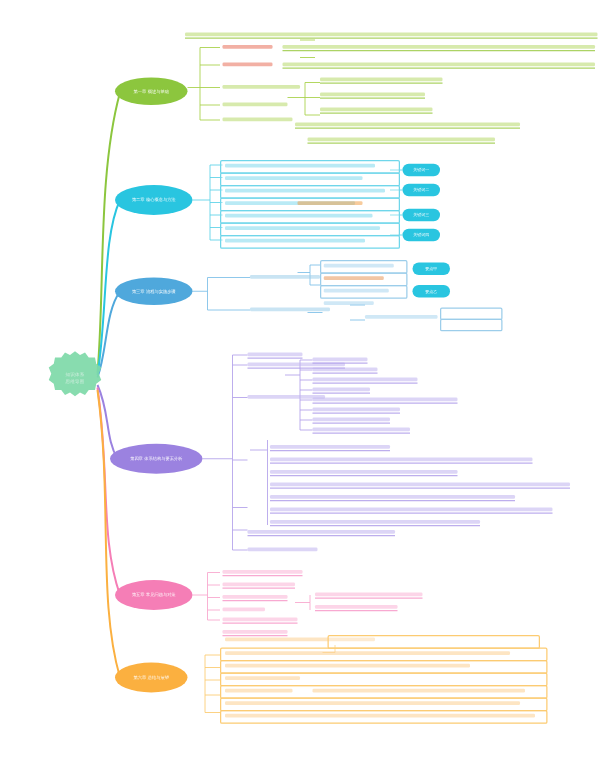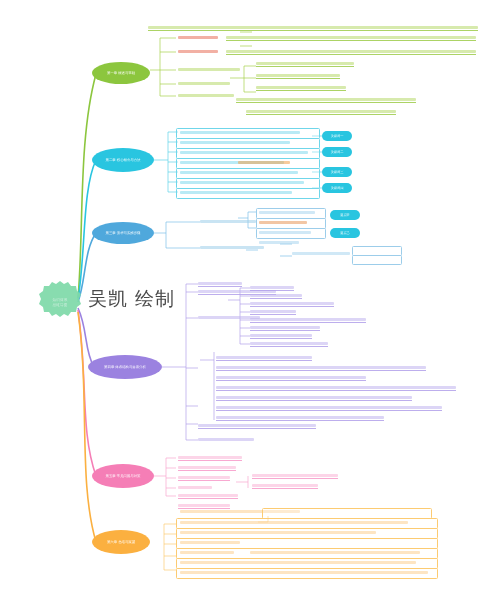--- a/index.html
+++ b/index.html
@@ -89,21 +89,20 @@
     <svg viewBox="0 0 48 46" width="48" height="46">
       <path d="M24 1 l4 3 4-2 3 4 5 0 1 5 4 3 -2 5 2 5 -4 3 -1 5 -5 0 -3 4 -4-2 -4 3
                -4-3 -4 2 -3-4 -5 0 -1-5 -4-3 2-5 -2-5 4-3 1-5 5 0 3-4 4 2z" fill="#7ed9a8" opacity=".92"></path>
     </svg>
     <div class="badge-text">
       <div>知识体系</div>
       <div>思维导图</div>
     </div>
   </div>
 
-  <div class="title">吴凯 绘制</div>
 
   <div class="bnode" style="left:92px;top:62px;width:58px;height:22px;background:#8CC63E;">
     <span>第一章 概述与基础</span>
   </div>
   <div>
     <div class="tl" style="left:148px;top:26px;width:330px;background:#b6d96a;"></div>
     <div class="tu" style="left:148px;top:30px;width:330px;background:#9ecb4a;"></div>
     <div class="tl" style="left:178px;top:36px;width:40px;background:#e8705a;"></div>
     <div class="tl" style="left:226px;top:36px;width:250px;background:#b6d96a;"></div>
     <div class="tu" style="left:226px;top:40px;width:250px;background:#9ecb4a;"></div>

